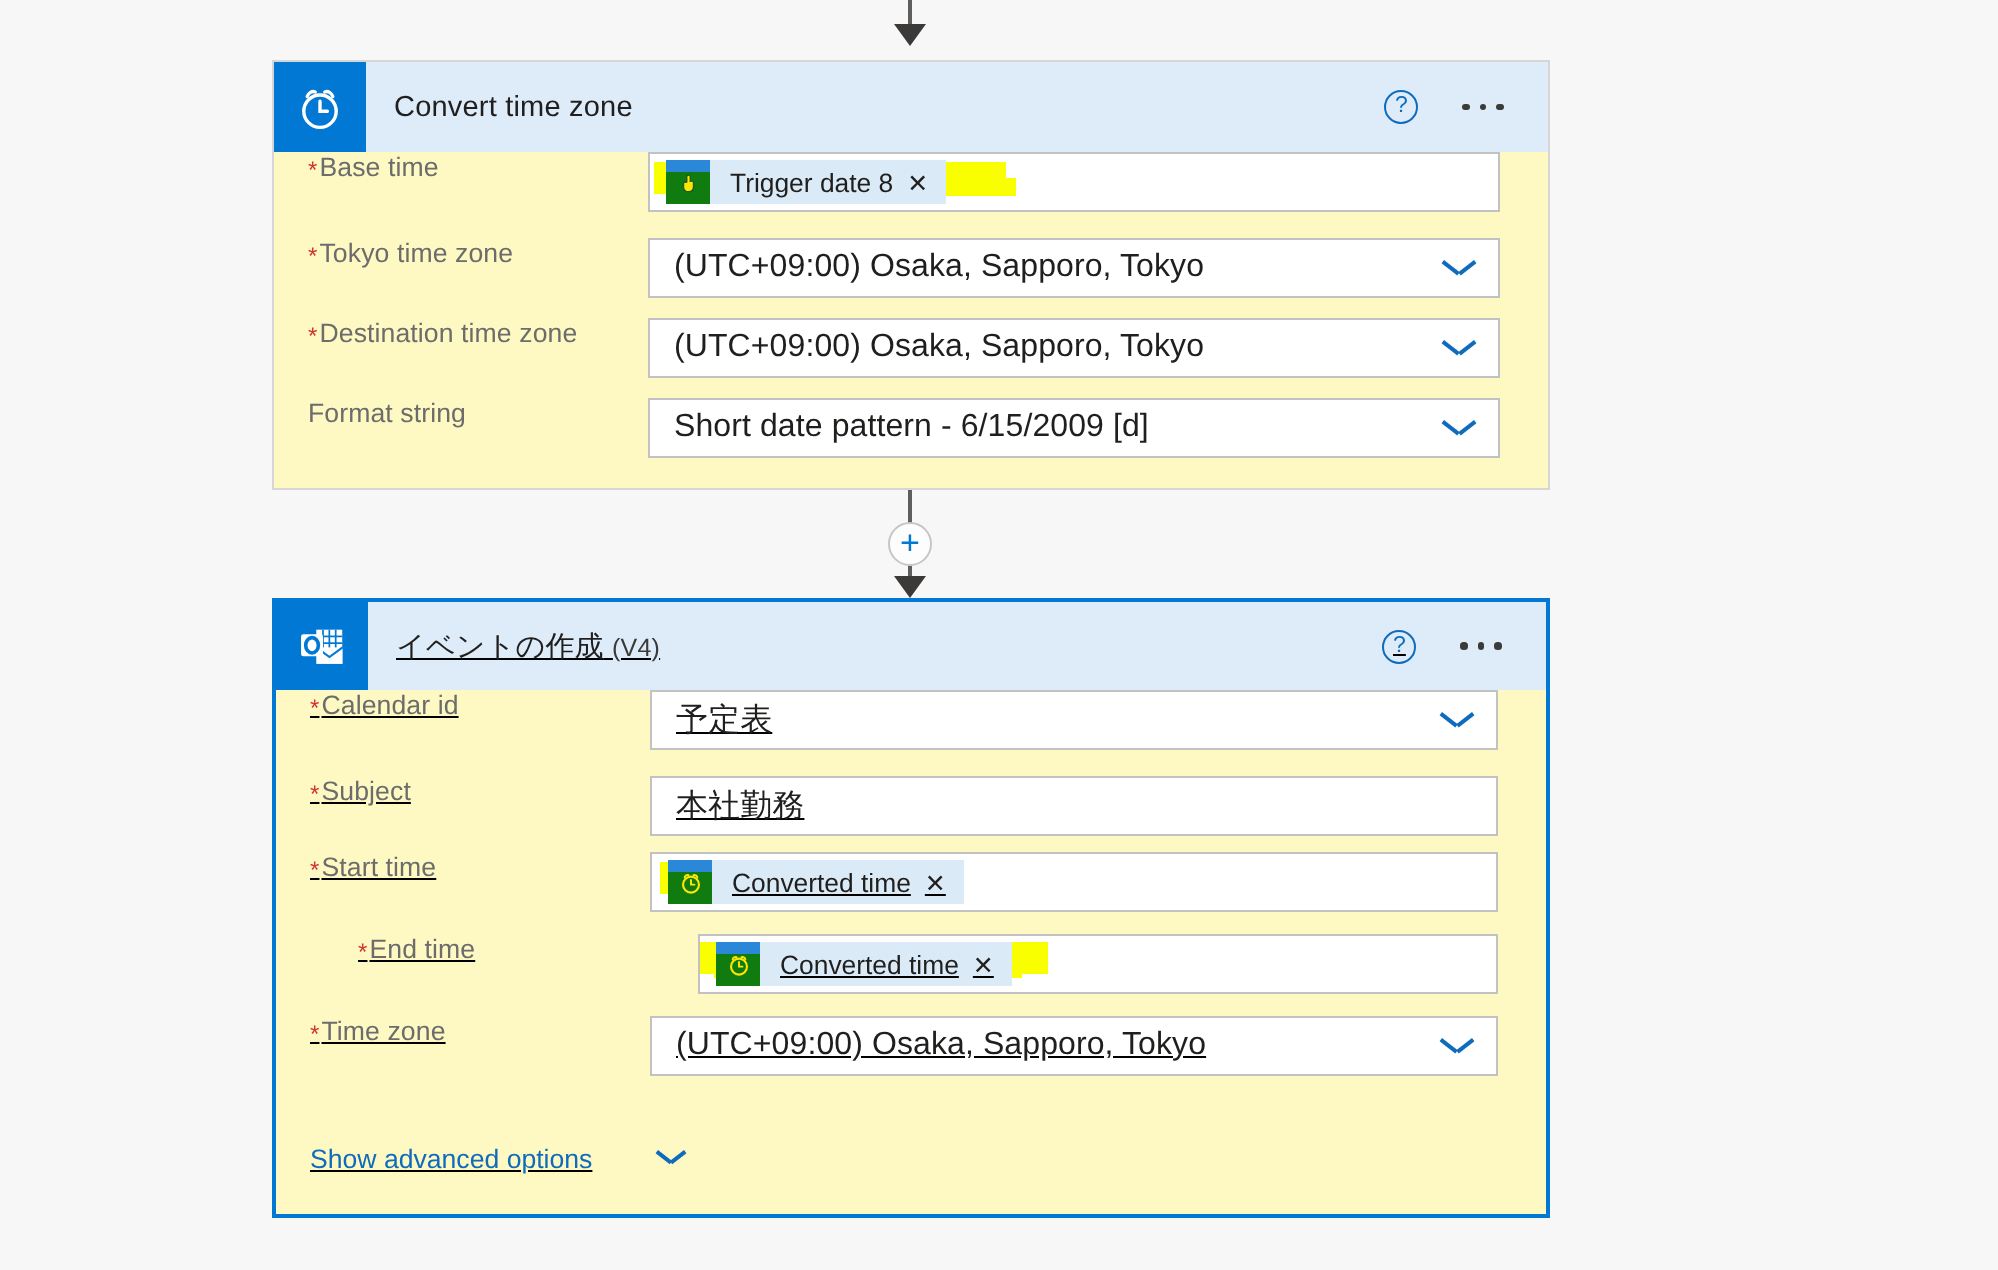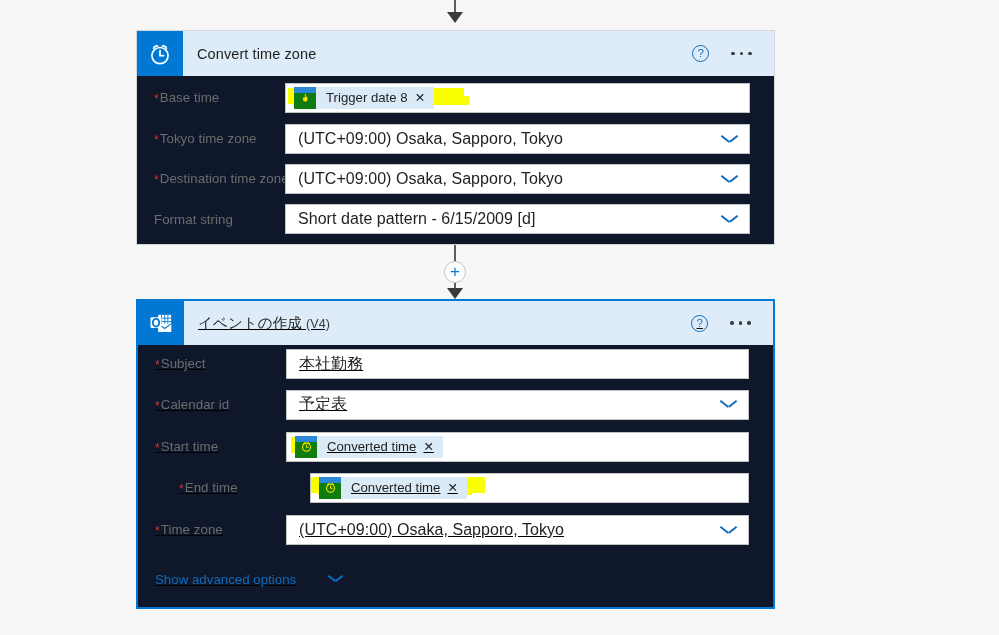--- a/index.html
+++ b/index.html
@@ -21,40 +21,40 @@
   .plus-btn{
     position:absolute;width:22px;height:22px;border-radius:50%;
     background:#fdfdfd;border:1px solid #c8c6c4;
     box-sizing:border-box;
     display:flex;align-items:center;justify-content:center;
     color:#0078d4;font-size:17px;line-height:1;font-weight:400;
   }
   .plus-btn span{display:block;margin-top:-2px;}
 
   
-  .card{position:absolute;background:#0f172a;box-sizing:border-box;}
+  .card{position:absolute;background:#fef9c3;box-sizing:border-box;}
   .card.plain{border:1px solid #d6d6d6;}
   .card.selected{border:2px solid #0078d4;}
 
   .card-header{display:flex;align-items:center;background:#deecf9;height:45px;position:relative;}
   .card.selected .card-header{height:44px;}
   .icon-tile{width:46px;height:45px;flex:0 0 46px;background:#0078d4;
     display:flex;align-items:center;justify-content:center;}
   .card.selected .icon-tile{height:44px;}
   .card-title{font-size:14.5px;color:#201f1e;padding-left:14px;letter-spacing:.1px;}
   .card-title .ver{font-size:12.5px;color:#3b3a39;}
   .hdr-actions{margin-left:auto;display:flex;align-items:center;gap:22px;padding-right:22px;}
   .help-icon{width:17px;height:17px;border:1.4px solid #0f6cbd;border-radius:50%;
     color:#0f6cbd;font-size:11.5px;line-height:15px;text-align:center;box-sizing:border-box;}
   .ellipsis{display:flex;gap:5px;}
   .ellipsis i{width:3.6px;height:3.6px;border-radius:50%;background:#3b3a39;display:block;}
 
   
   .card-body{padding:0;}
-  .row{display:flex;align-items:center;height:40px;}
+  .row{display:flex;align-items:flex-start;height:40px;gap:39px;}
   .row-label{
     width:148px;flex:0 0 148px;padding-left:17px;box-sizing:border-box;
     font-size:13.3px;color:#6c6c6c;white-space:nowrap;letter-spacing:.05px;
   }
   .row-label .req{color:#d13438;font-size:12px;vertical-align:-1px;margin-right:1px;}
   .field{
     flex:1;height:30px;border:1px solid #c2c2c2;background:#fff;box-sizing:border-box;
     display:flex;align-items:center;position:relative;margin-right:24px;
   }
   .field .val{font-size:16px;color:#201f1e;padding-left:12px;letter-spacing:.05px;}
@@ -214,36 +214,36 @@
         <div class="ellipsis">
             <i></i>
             <i></i>
             <i></i>
           </div>
       </div>
     </div>
 
     <div class="card-body">
 
+      <div class="row" style="height:43px;">
+        <div class="row-label">
+          <span class="req">*</span><span>Calendar id</span>
+        </div>
+        <div class="field">
+          <span class="val">予定表</span>
+          <span class="chev"></span>
+        </div>
+      </div>
+
       <div class="row" style="height:38px;">
         <div class="row-label">
           <span class="req">*</span><span>Subject</span>
         </div>
         <div class="field">
           <span class="val">本社勤務</span>
-        </div>
-      </div>
-
-      <div class="row" style="height:43px;">
-        <div class="row-label">
-          <span class="req">*</span><span>Calendar id</span>
-        </div>
-        <div class="field">
-          <span class="val">予定表</span>
-          <span class="chev"></span>
         </div>
       </div>
 
       <div class="row" style="height:41px;">
         <div class="row-label">
           <span class="req">*</span><span>Start time</span>
         </div>
         <div class="field" style="position:relative;">
           <div class="hl" style="left:4px;top:4px;width:150px;height:16px;"></div>
           <div class="hl" style="left:10px;top:12px;width:146px;height:9px;"></div>

